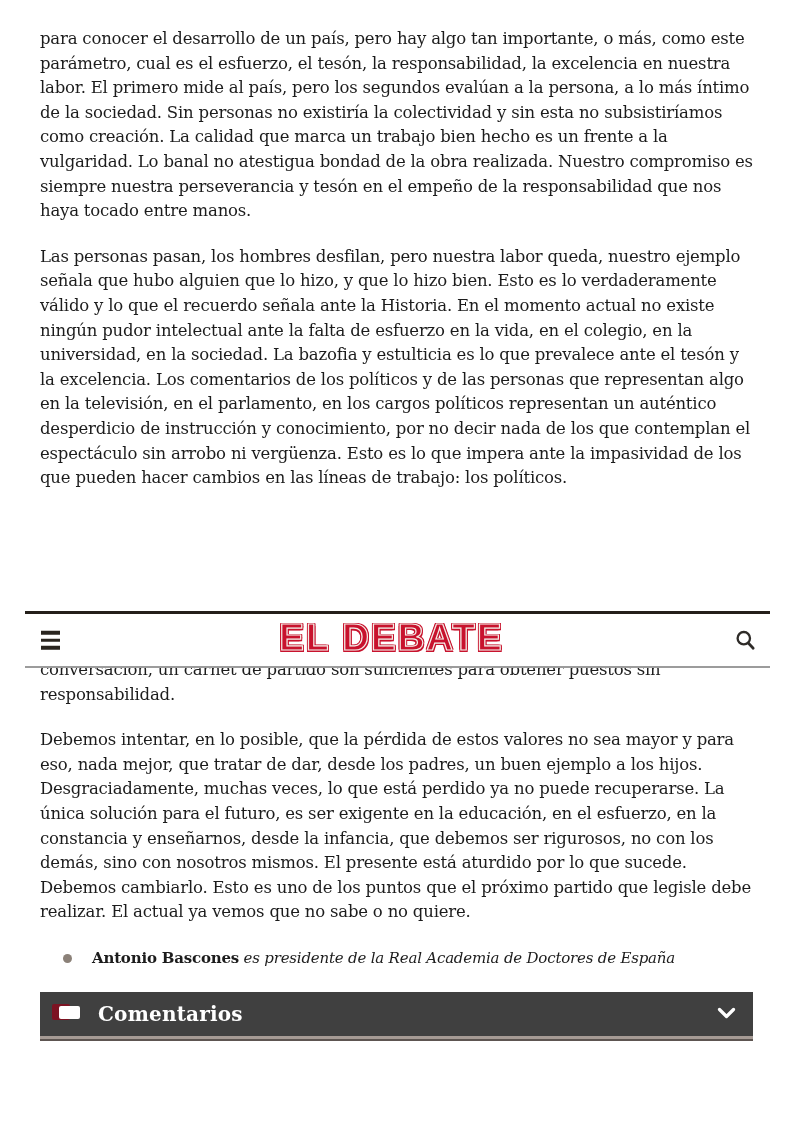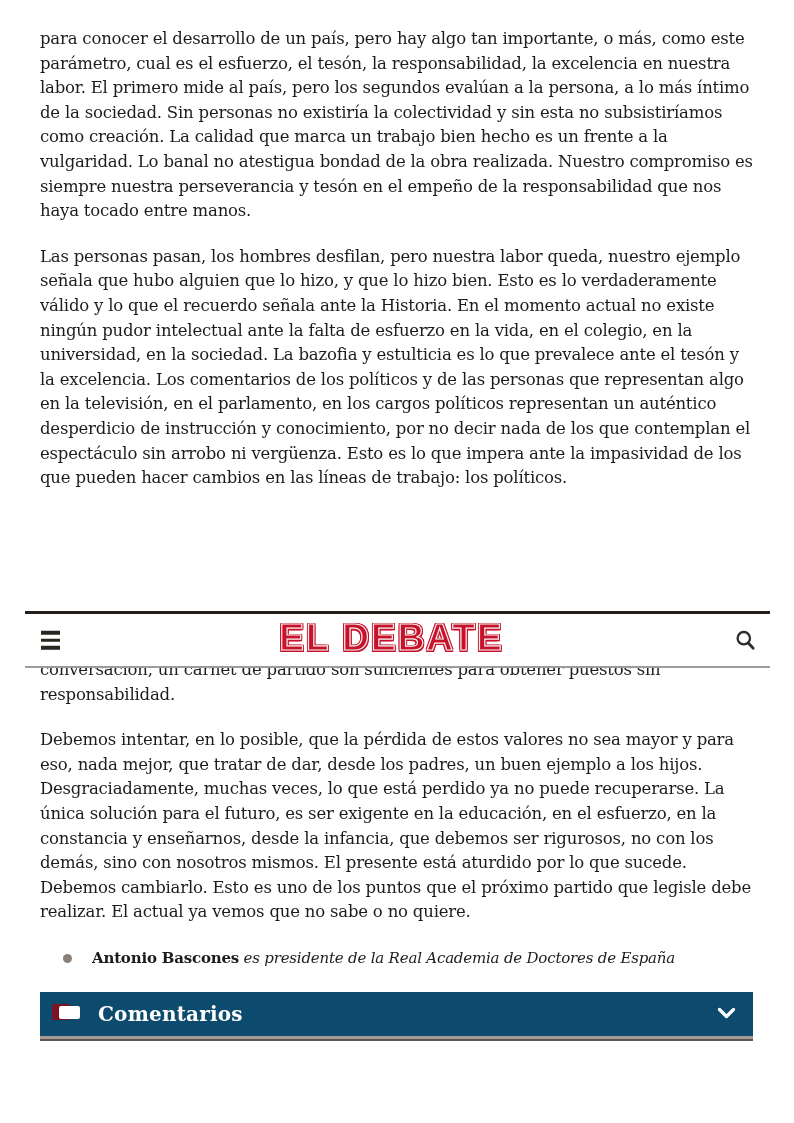--- a/index.html
+++ b/index.html
@@ -66,21 +66,21 @@
   .author .bullet{
     position:absolute;left:23px;top:8px;width:9px;height:9px;border-radius:50%;
     background:#8b8178;
   }
   .author strong{font-weight:bold;}
   .author em{font-style:italic;}
   
   .comments-bar{
     position:relative;margin-top:21px;margin-left:0;
     width:713px;height:44px;
-    background:#0c4a6e;
+    background:#404040;
     display:flex;align-items:center;
     cursor:pointer;
   }
   .comments-strip{
     width:713px;height:5px;
     background:linear-gradient(#a59a94 0 60%, #5d5551 60% 100%);
   }
   .cmt-icon{position:relative;width:32px;height:28px;margin-left:11px;flex:0 0 auto;}
   .cmt-back{
     position:absolute;left:1px;top:4px;width:18px;height:16px;

